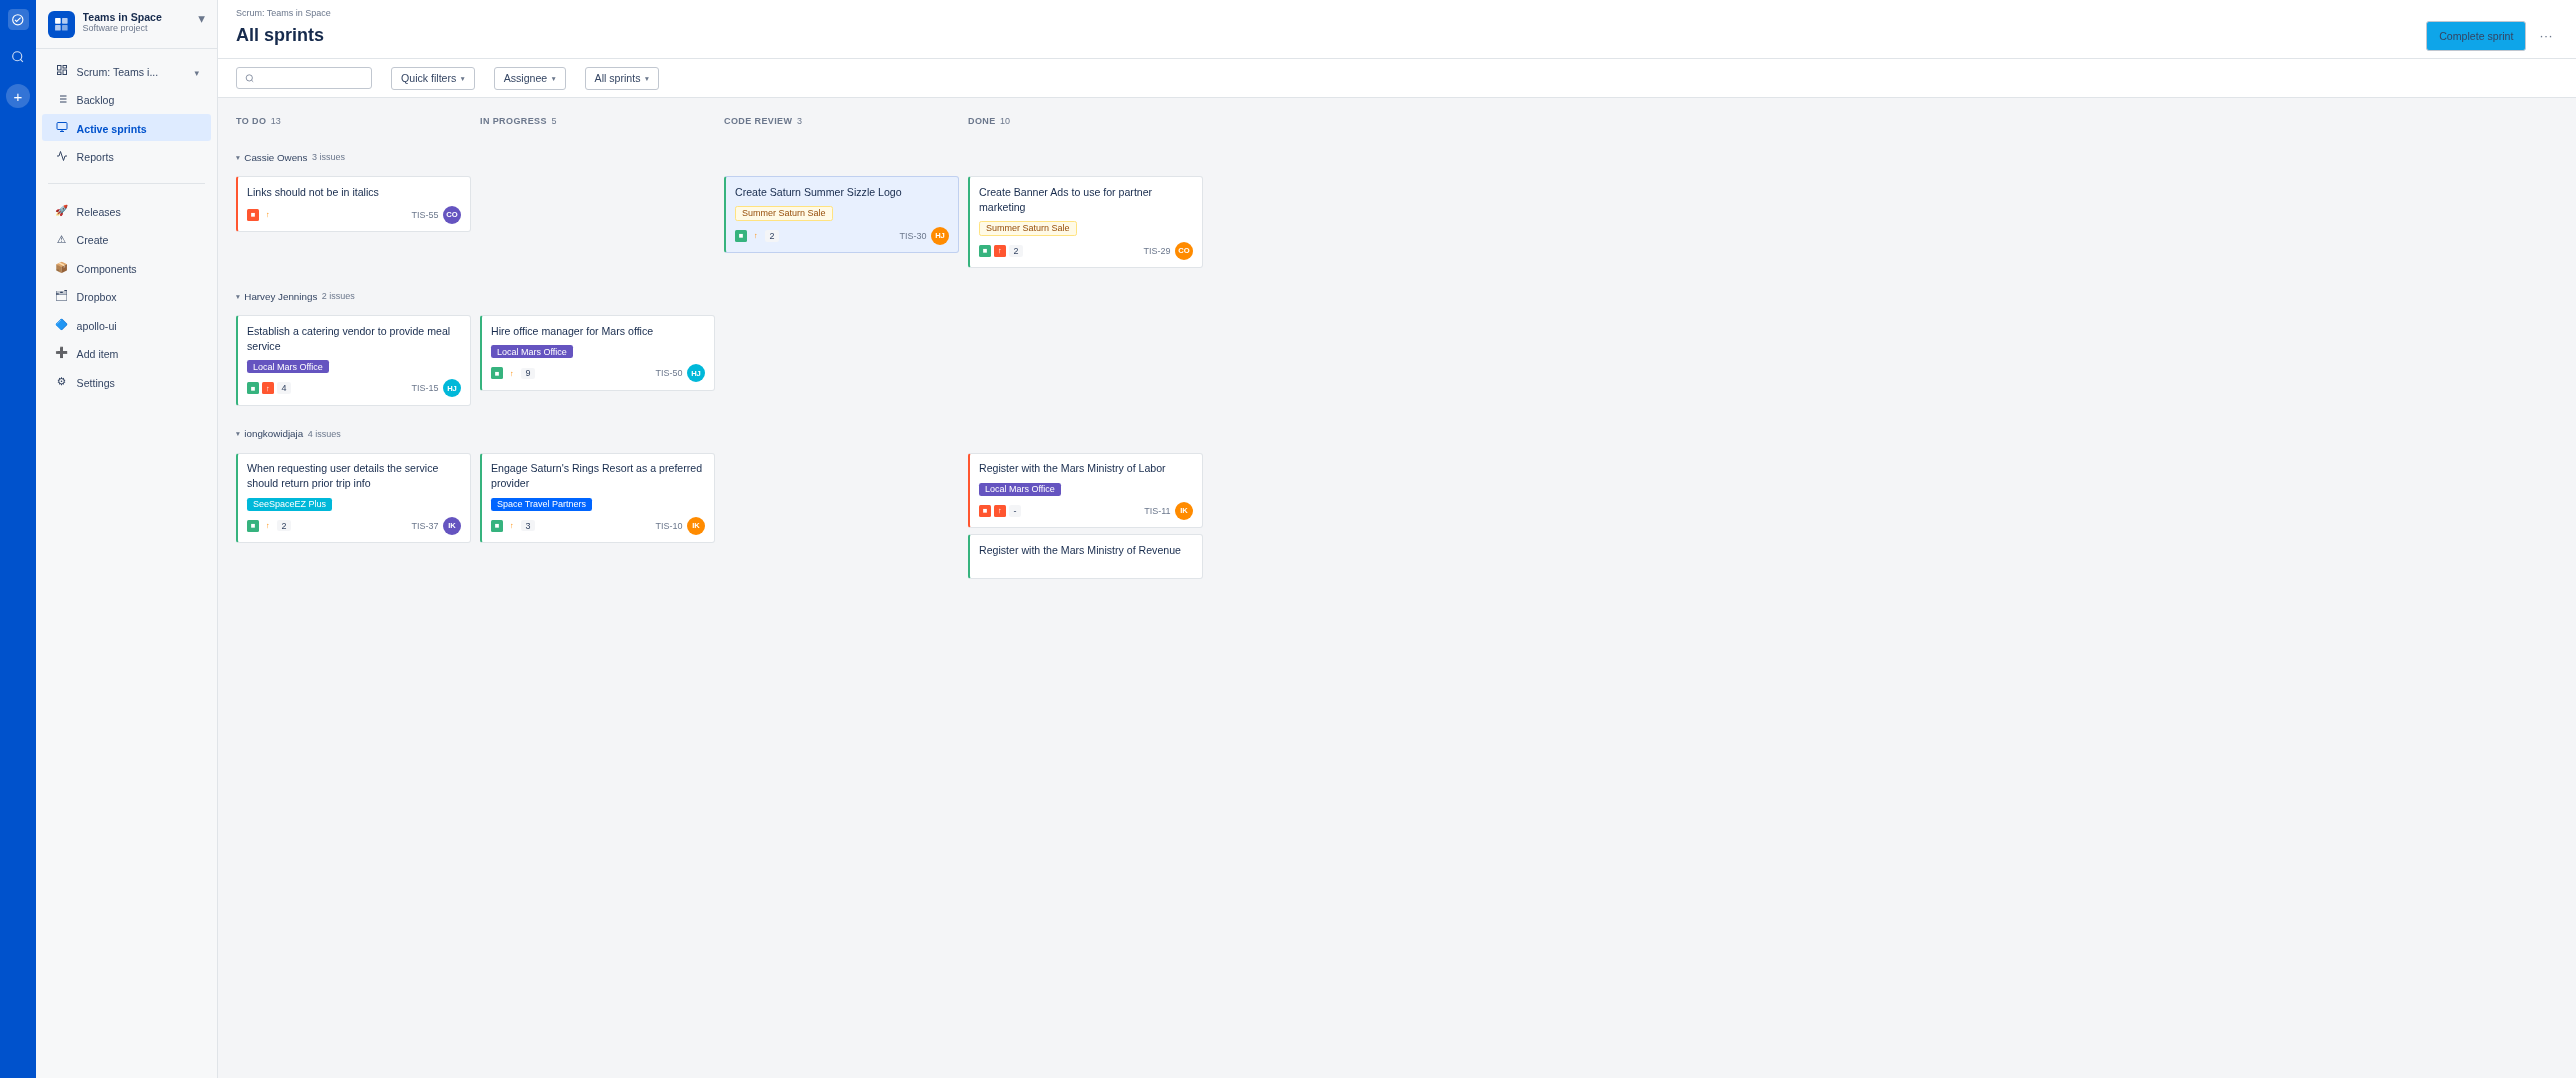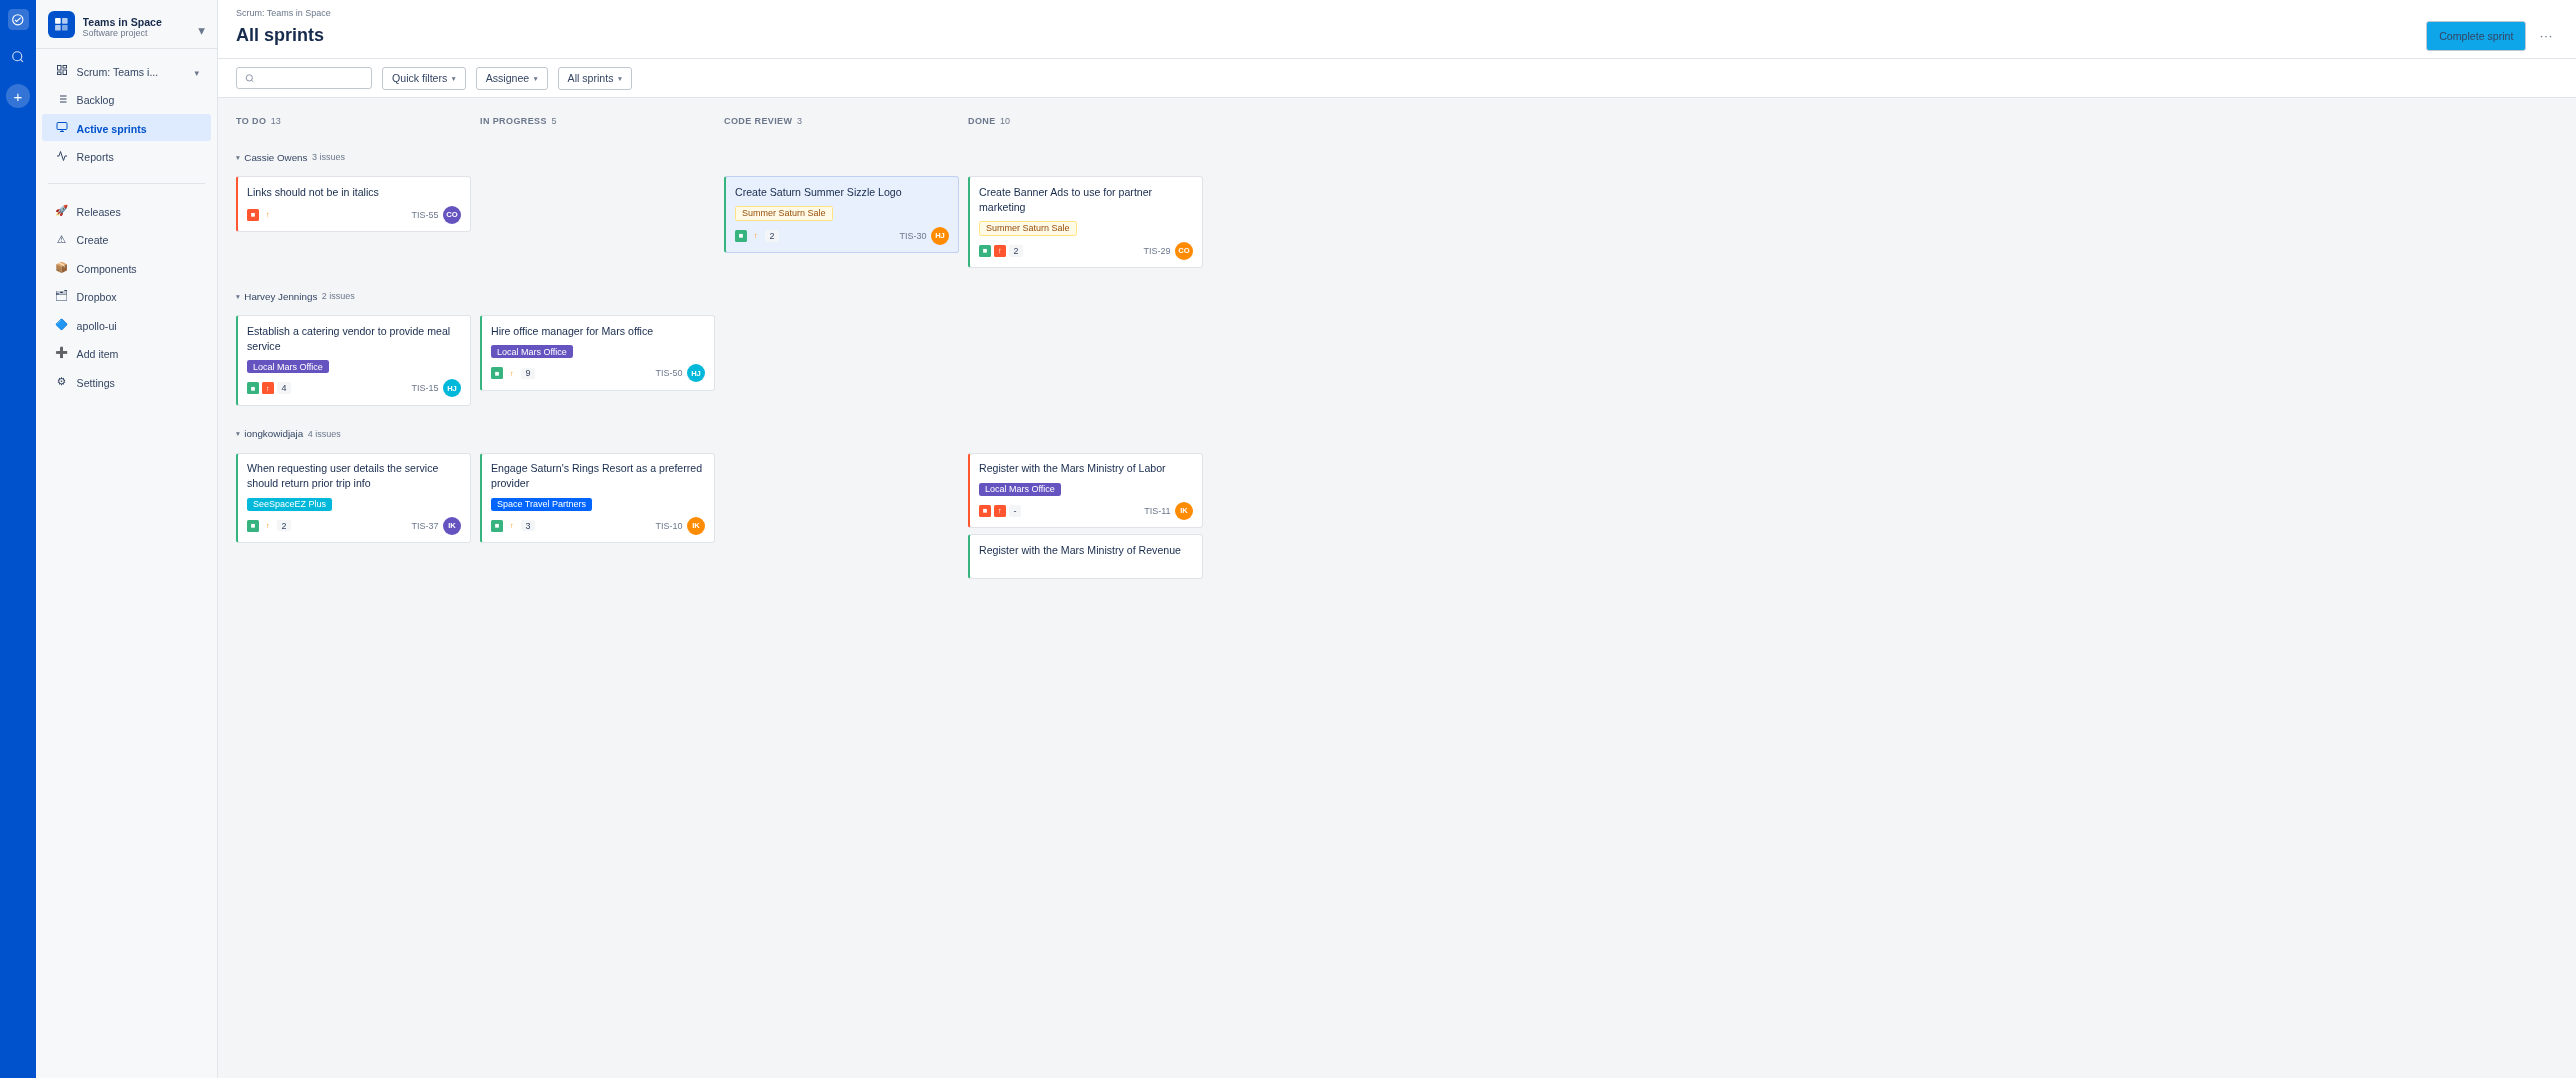--- a/index.html
+++ b/index.html
@@ -7,21 +7,21 @@
 
     
     .rail { width: 36px; background: #0052cc; display: flex; flex-direction: column; align-items: center; padding: 9px 0; gap: 15px; flex-shrink: 0; }
     .rail-logo { width: 21px; height: 21px; background: #fff3; border-radius: 4.5px; display: flex; align-items: center; justify-content: center; }
     .rail-logo svg { width: 13.6px; height: 13.6px; fill: white; }
     .rail-icon { width: 24px; height: 24px; display: flex; align-items: center; justify-content: center; color: rgba(255,255,255,0.8); cursor: pointer; border-radius: 3px; }
     .rail-add { width: 24px; height: 24px; display: flex; align-items: center; justify-content: center; background: rgba(255,255,255,0.2); border-radius: 50%; color: white; font-size: 15px; cursor: pointer; }
 
     
     .sidebar { width: 182px; background: #f7f8f9; border-right: 0.8px solid #e0e4e8; display: flex; flex-direction: column; overflow-y: auto; flex-shrink: 0; }
-    .sidebar-header { padding: 10.6px 12px; display: flex; align-items: flex-end; gap: 7.6px; border-bottom: 0.8px solid #e0e4e8; }
+    .sidebar-header { padding: 10.6px 12px; display: flex; align-items: flex-start; gap: 7.6px; border-bottom: 0.8px solid #e0e4e8; }
     .project-icon { width: 27px; height: 27px; background: #0052cc; border-radius: 6px; display: flex; align-items: center; justify-content: center; flex-shrink: 0; }
     .project-icon svg { width: 16.7px; height: 16.7px; }
     .project-info { flex: 1; overflow: hidden; }
     .project-name { font-weight: 600; font-size: 10.6px; color: #172b4d; white-space: nowrap; overflow: hidden; text-overflow: ellipsis; }
     .project-type { font-size: 9px; color: #6b778c; }
     .chevron-btn { background: none; border: none; cursor: pointer; color: #6b778c; }
 
     .sidebar-nav { padding: 6px 0; }
     .nav-item { display: flex; align-items: flex-end; gap: 7.6px; padding: 6px 12px; cursor: pointer; color: #344563; font-size: 10.6px; border-radius: 3px; margin: 1.5px 6px; }
     .nav-item.active { background: #deebff; color: #0052cc; font-weight: 600; }
@@ -35,21 +35,21 @@
     
     .top-header { padding: 7.6px 18px 0 18px; border-bottom: 0.8px solid #e0e4e8; }
     .breadcrumb { font-size: 9px; color: #6b778c; margin-bottom: 3px; }
     .page-title-row { display: flex; align-items: center; justify-content: space-between; padding-bottom: 7.6px; }
     .page-title { font-size: 18px; font-weight: 600; color: #172b4d; }
     .header-actions { display: flex; align-items: center; gap: 7.6px; }
     .complete-sprint-btn { padding: 8px 12px; background: #0ea5e9; border: 0.8px solid #c1c7d0; border-radius: 3px; font-size: 10.6px; color: #344563; cursor: pointer; }
     .more-btn { width: 24px; height: 24px; border: none; background: none; cursor: pointer; font-size: 13.6px; color: #6b778c; display: flex; align-items: center; justify-content: center; }
 
     
-    .toolbar { padding: 7.6px 18px; display: flex; align-items: center; gap: 10px; border-bottom: 0.8px solid #e0e4e8; }
+    .toolbar { padding: 7.6px 18px; display: flex; align-items: center; gap: 19px; border-bottom: 0.8px solid #e0e4e8; }
     .search-box { display: flex; align-items: center; border: 0.8px solid #c1c7d0; border-radius: 3px; padding: 3.8px 7.6px; gap: 4.5px; background: white; width: 136px; }
     .search-box input { border: none; outline: none; font-size: 10.6px; width: 100%; background: transparent; }
     .filter-btn { display: flex; align-items: center; gap: 4.5px; padding: 4.5px 9px; border: 0.8px solid #c1c7d0; border-radius: 3px; background: white; cursor: pointer; font-size: 10.6px; color: #344563; white-space: nowrap; }
     .chevron-down { font-size: 7.6px; color: #6b778c; }
     .column-header { padding: 6px 0 9px 0; display: flex; align-items: flex-start; gap: 4.5px; }
     .column-title { font-size: 9px; font-weight: 700; color: #6b778c; text-transform: uppercase; letter-spacing: 0.4px; }
     .column-count { font-size: 9px; color: #6b778c; }
 
     
     .group-header { display: flex; align-items: center; gap: 4.5px; padding: 7.6px 0 4.5px 0; font-size: 9.8px; color: #344563; font-weight: 500; cursor: pointer; }

